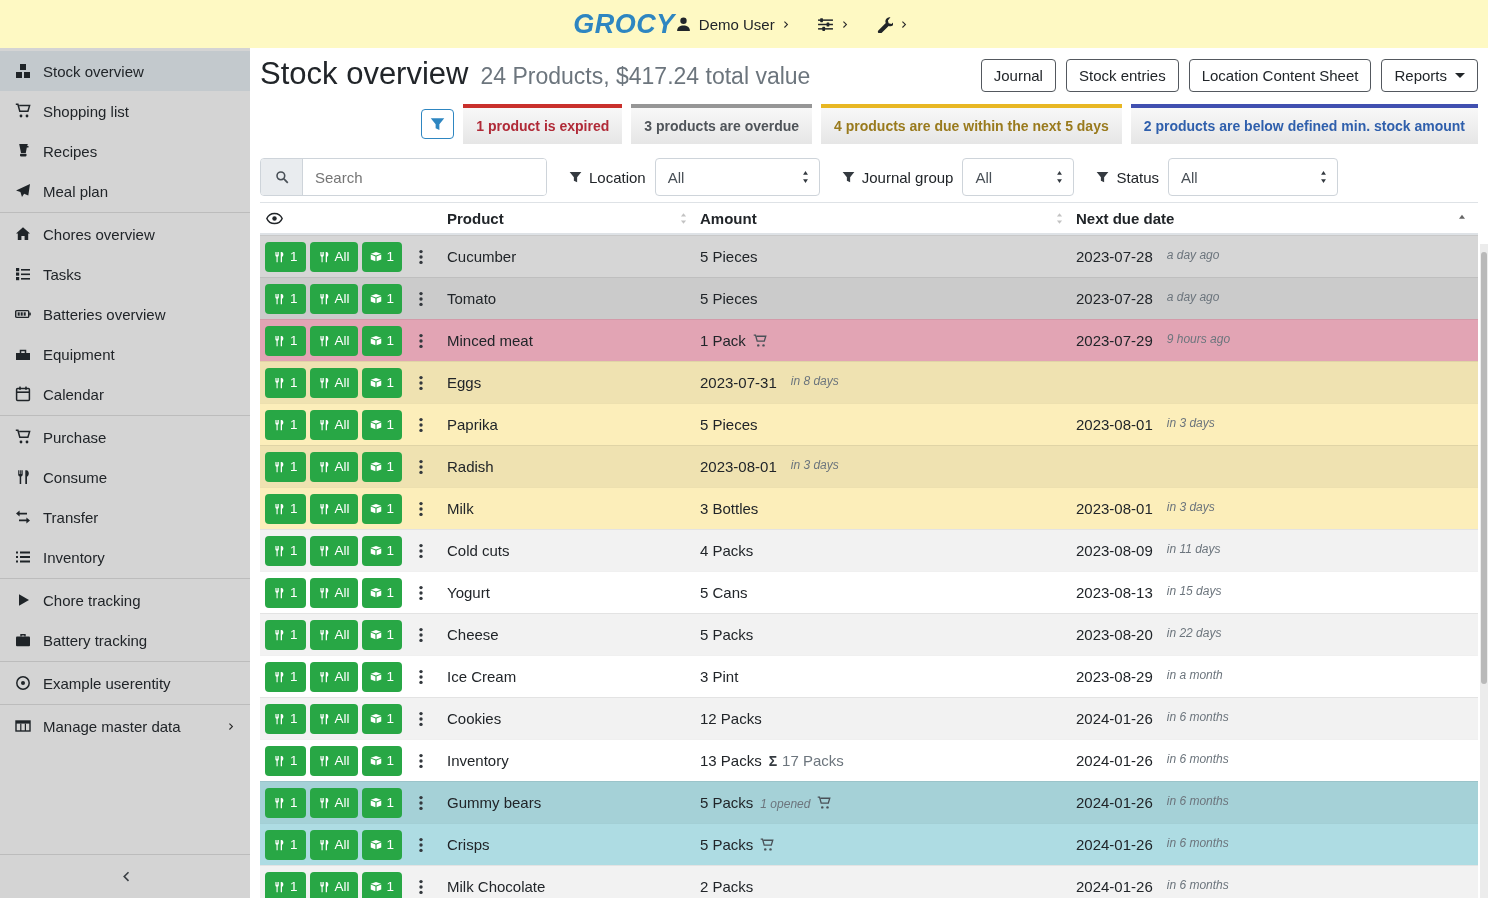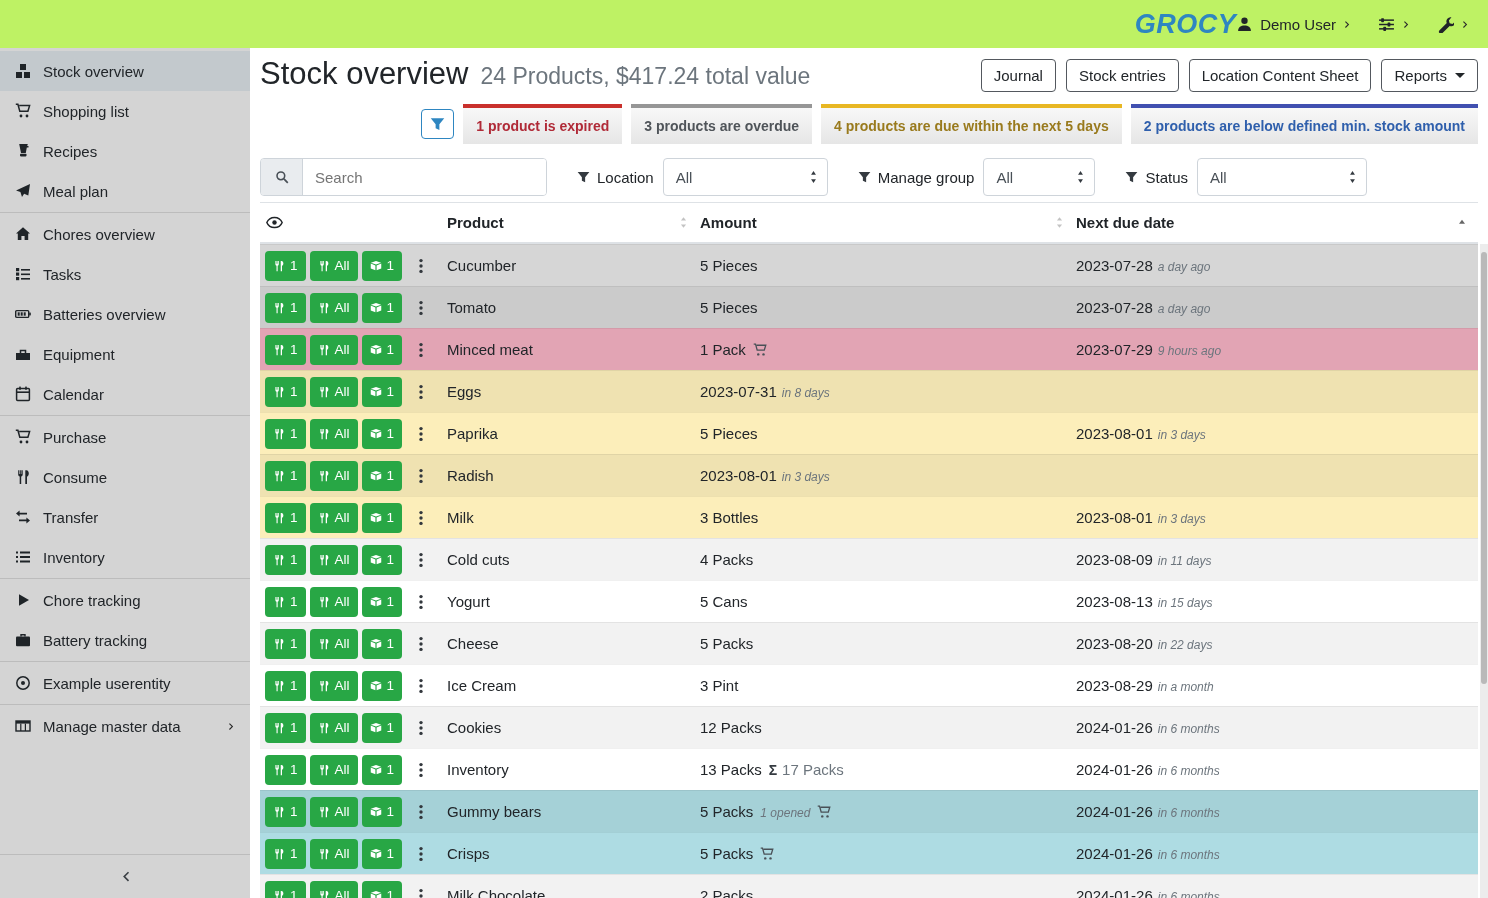--- a/index.html
+++ b/index.html
@@ -2,21 +2,21 @@
 <html><head>
 <meta charset="utf-8">
 <style>
   * { box-sizing: border-box; margin: 0; padding: 0; }
   html,body { width:1488px; height:898px; overflow:hidden; }
   body { font-family:"Liberation Sans","DejaVu Sans",sans-serif; background:#fff; color:#212529; }
   svg { fill:currentColor; display:block; }
   button { font-family:inherit; }
 
   
-  .topbar { height:48px; background:#bef264; display:flex; align-items:center; justify-content:flex-end; padding:0 18px 0 12px; }
+  .topbar { height:48px; background:#fef9c3; display:flex; align-items:center; justify-content:center; padding:0 18px 0 12px; }
   .logo { font-size:27px; font-weight:800; font-style:italic; color:#2e86c1; letter-spacing:.5px; cursor:pointer; }
   .topbar-right { display:flex; align-items:center; gap:26px; }
   .top-item { display:flex; align-items:center; gap:7px; font-size:15px; color:#212529; cursor:pointer; }
   .tic svg { width:17px; height:17px; }
   .chev svg { width:9px; height:9px; color:#2b2b2b; }
 
   
   .shell { display:flex; height:850px; }
   .sidebar { width:250px; background:#d4d4d4; display:flex; flex-direction:column; flex:none; }
   .sidebar nav { flex:1; padding-top:3px; overflow:hidden; }
@@ -44,36 +44,36 @@
   .banners { display:flex; gap:9px; margin-top:12px; height:40px; }
   .banner { display:flex; align-items:center; padding:0 13px; border-top:4px solid #999; background:linear-gradient(180deg,#f8f8f8,#e6e6e6); font-size:14px; font-weight:700; cursor:pointer; white-space:nowrap; }
   .banner.st-expired  { border-top-color:#c9302c; color:#b02a37; }
   .banner.st-overdue  { border-top-color:#969696; color:#4f5459; }
   .banner.st-duesoon  { border-top-color:#e8b723; color:#997a1d; }
   .banner.st-belowmin { border-top-color:#4150b0; color:#2f5fac; }
   .clear-filter-btn { margin-left:auto; align-self:center; width:33px; height:30px; border:1px solid #2e86c1; border-radius:4px; background:#fff; display:flex; align-items:center; justify-content:center; color:#2e86c1; cursor:pointer; }
   .clear-filter-btn svg { width:15px; height:15px; }
 
   
-  .filters { display:flex; align-items:center; gap:30px; margin-top:14px; height:38px; }
+  .filters { display:flex; align-items:center; gap:22px; margin-top:14px; height:38px; }
   .search-group { display:flex; width:287px; height:38px; border:1px solid #ced4da; border-radius:4px; overflow:hidden; background:#fff; }
   .search-prefix { width:42px; background:#e9ecef; border-right:1px solid #ced4da; display:flex; align-items:center; justify-content:center; color:#495057; }
   .search-prefix svg { width:14px; height:14px; }
   .search-group input { flex:1; border:0; outline:0; padding:0 12px; font-size:15px; color:#495057; font-family:inherit; min-width:0; }
   .fgroup { display:flex; align-items:center; gap:9px; }
   .flabel { display:flex; align-items:center; gap:7px; font-size:15px; color:#212529; }
   .flabel svg { width:13px; height:13px; color:#343a40; }
   .fselect { position:relative; height:38px; border:1px solid #ced4da; border-radius:4px; background:#fff; display:flex; align-items:center; padding:0 28px 0 12px; font-size:15px; color:#495057; cursor:pointer; }
   .sel-caret { position:absolute; right:9px; top:50%; transform:translateY(-50%); color:#343a40; }
   .sel-caret svg { width:9px; height:14px; }
   .w-loc { width:165px; } .w-pg { width:112px; } .w-status { width:170px; }
 
   
   .table { margin-top:6px; }
-  .thead { display:flex; align-items:center; height:42px; border-top:1px solid #dee2e6; border-bottom:2px solid #dee2e6; font-weight:700; font-size:15px; }
+  .thead { display:flex; align-items:center; height:33px; border-top:1px solid #dee2e6; border-bottom:2px solid #dee2e6; font-weight:700; font-size:15px; }
   .th { display:flex; align-items:center; justify-content:space-between; cursor:pointer; }
   .th-eye  { width:187px; padding-left:6px; color:#212529; }
   .th-eye svg { width:17px; height:17px; }
   .th-prod { width:253px; padding-right:10px; }
   .th-amt  { width:376px; padding-right:10px; }
   .th-due  { flex:1; padding-right:10px; }
   .sort-both { color:#c3c3c3; } .sort-both svg { width:13px; height:13px; }
   .sort-up { color:#666; } .sort-up svg { width:12px; height:12px; }
 
   .trow { display:flex; align-items:center; height:42px; border-top:1px solid rgba(0,0,0,.06); font-size:15px; background:#fff; }
@@ -88,21 +88,21 @@
   .row-menu { margin-left:7px; color:#33383d; display:flex; cursor:pointer; }
   .row-menu svg { width:16px; height:16px; }
   .c-prod { width:253px; flex:none; white-space:nowrap; }
   .c-amt { width:376px; flex:none; display:flex; align-items:baseline; gap:7px; white-space:nowrap; }
   .agg { display:inline-flex; align-items:baseline; gap:5px; }
   .sigma { color:#343a40; font-size:14px; font-weight:700; font-style:normal; }
   .gray { color:#6c757d; }
   .opened { font-size:12px; font-style:italic; color:#6c757d; }
   .cart-ic { color:#495057; align-self:center; display:flex; }
   .cart-ic svg { width:14px; height:14px; }
-  .c-due { flex:1; display:flex; align-items:flex-end; gap:5px; white-space:nowrap; }
+  .c-due { flex:1; display:flex; align-items:flex-start; gap:14px; white-space:nowrap; }
   .rel { font-size:12px; font-style:italic; color:#6c757d; }
 
   .scrollbar { position:absolute; right:0; top:196px; bottom:0; width:8px; background:#ececec; }
   .scroll-thumb { position:absolute; top:8px; left:1px; width:6px; height:432px; background:#b9b9b9; border-radius:3px; cursor:pointer; }
 </style>
 </head>
 <body>
 
 <svg width="0" height="0" style="position:absolute">
   <defs>
@@ -575,21 +575,21 @@
             </span>
         </div>
       </div>
       <div class="fgroup">
         <span class="flabel">
           <span>
               <svg class="ic">
                 <use href="#filter-icon"></use>
               </svg>
             </span>
-          <span>Manage group</span>
+          <span>Journal group</span>
         </span>
         <div class="fselect w-pg">
           <span>All</span>
           <span class="sel-caret">
               <svg class="ic">
                 <use href="#select-caret-icon"></use>
               </svg>
             </span>
         </div>
       </div>

